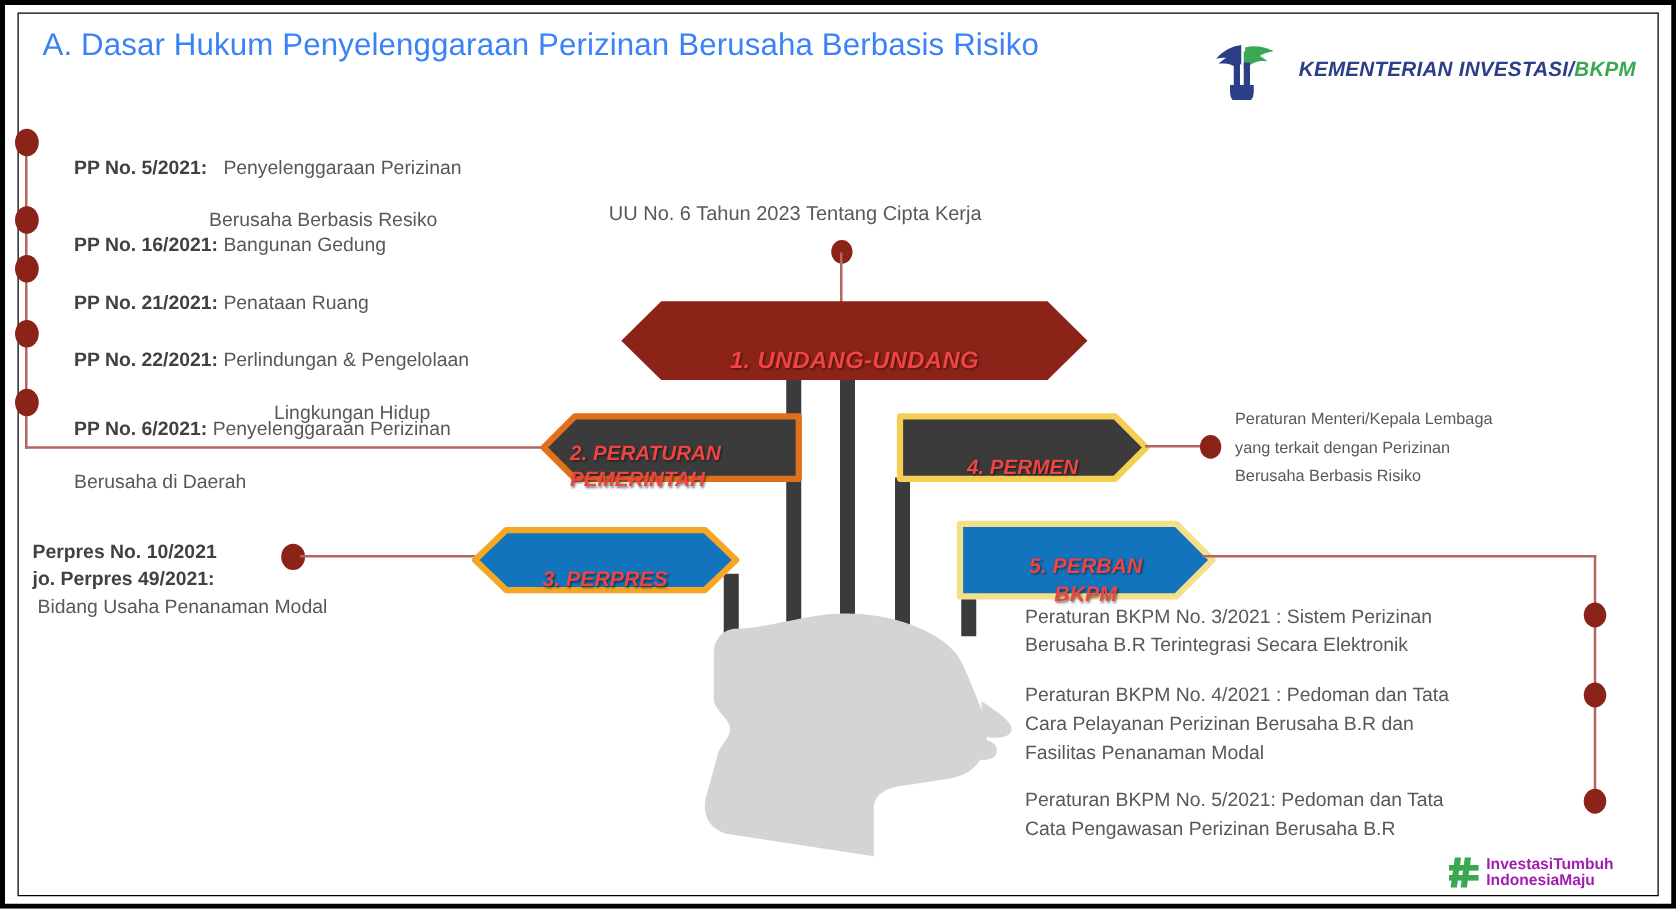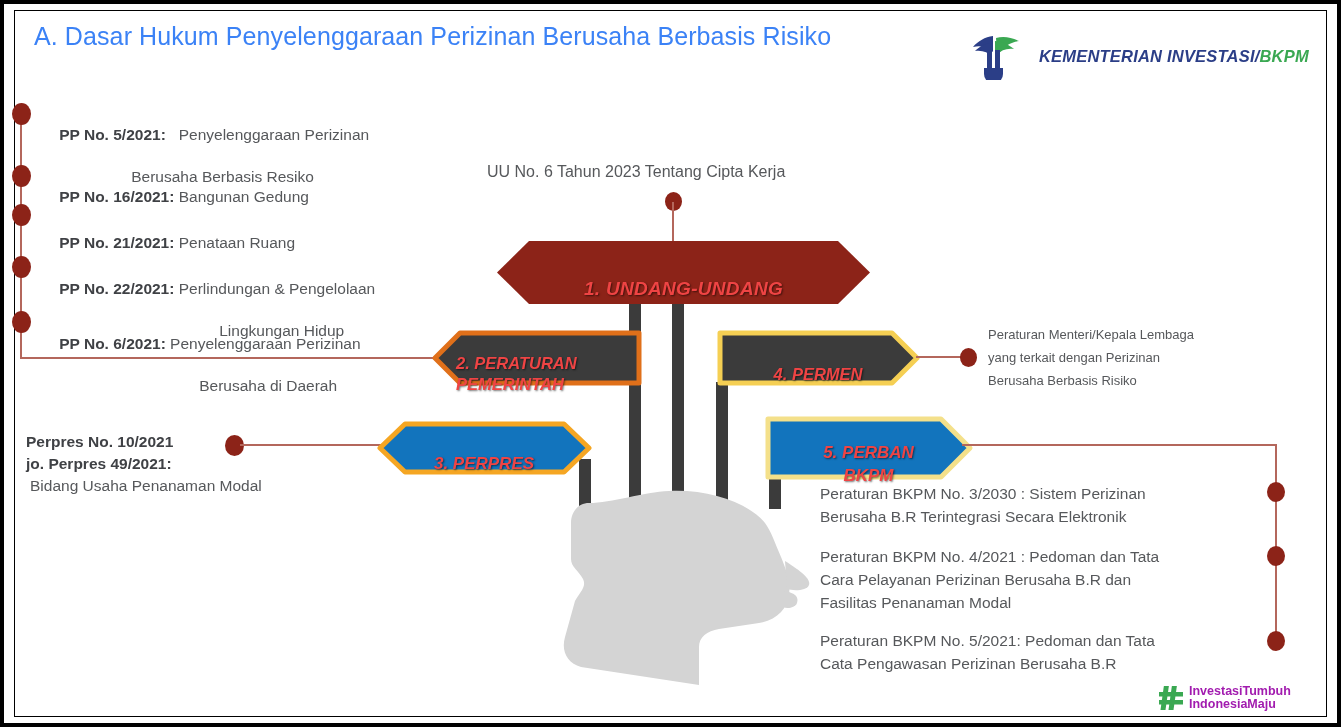--- a/index.html
+++ b/index.html
@@ -160,39 +160,39 @@
   <div id="left-rail-h"></div>
 
   <div class="lbullet" style="top:99px"></div>
   <div class="lbullet" style="top:161px"></div>
   <div class="lbullet" style="top:200px"></div>
   <div class="lbullet" style="top:252px"></div>
   <div class="lbullet" style="top:307px"></div>
 
   <div class="lrow" style="top:99px">
     <span><b>PP No. 5/2021</b><b>:</b>&nbsp;&nbsp; <span>Penyelenggaraan Perizinan</span></span><br>
-    <span style="display:inline-block;margin-left:72px">Berusaha Berbasis Resiko</span>
+    <span style="display:inline-block;margin-left:108px">Berusaha Berbasis Resiko</span>
   </div>
 
   <div class="lrow" style="top:161px">
     <span><b>PP No. 16/2021</b><b>:</b> <span>Bangunan Gedung</span></span>
   </div>
 
   <div class="lrow" style="top:207px">
     <span><b>PP No. 21/2021</b><b>:</b> <span>Penataan Ruang</span></span>
   </div>
 
   <div class="lrow" style="top:253px">
     <span><b>PP No. 22/2021</b><b>:</b> <span>Perlindungan &amp; Pengelolaan</span></span><br>
     <span style="display:inline-block;margin-left:160px">Lingkungan Hidup</span>
   </div>
 
   <div class="lrow" style="top:308px">
     <span><b>PP No. 6/2021</b><b>:</b> <span>Penyelenggaraan Perizinan</span></span><br>
-    <span style="display:inline-block;margin-left:140px">Berusaha di Daerah</span>
+    <span style="display:inline-block;">Berusaha di Daerah</span>
   </div>
 
   <div id="perpres-block">
     <div class="hd">Perpres No. 10/2021</div>
     <div class="hd"><span>jo. Perpres 49/2021</span><span>:</span></div>
     <div style="margin-left:4px">Bidang Usaha Penanaman Modal</div>
   </div>
   <div id="perpres-dot"></div>
   <div id="perpres-line"></div>
 
@@ -273,21 +273,21 @@
   </div>
 
   <div id="perban-line-h"></div>
   <div id="perban-line-v"></div>
 
   <div class="perban-dot" style="top:478px"></div>
   <div class="perban-dot" style="top:542px"></div>
   <div class="perban-dot" style="top:627px"></div>
 
   <div class="perban-text" style="top:478px">
-    <div>Peraturan BKPM No. 3/2030 : Sistem Perizinan</div>
+    <div>Peraturan BKPM No. 3/2021 : Sistem Perizinan</div>
     <div>Berusaha B.R Terintegrasi Secara Elektronik</div>
   </div>
 
   <div class="perban-text" style="top:541px">
     <div>Peraturan BKPM No. 4/2021 : Pedoman dan Tata</div>
     <div>Cara Pelayanan Perizinan Berusaha B.R dan</div>
     <div>Fasilitas Penanaman Modal</div>
   </div>
 
   <div class="perban-text" style="top:625px">

